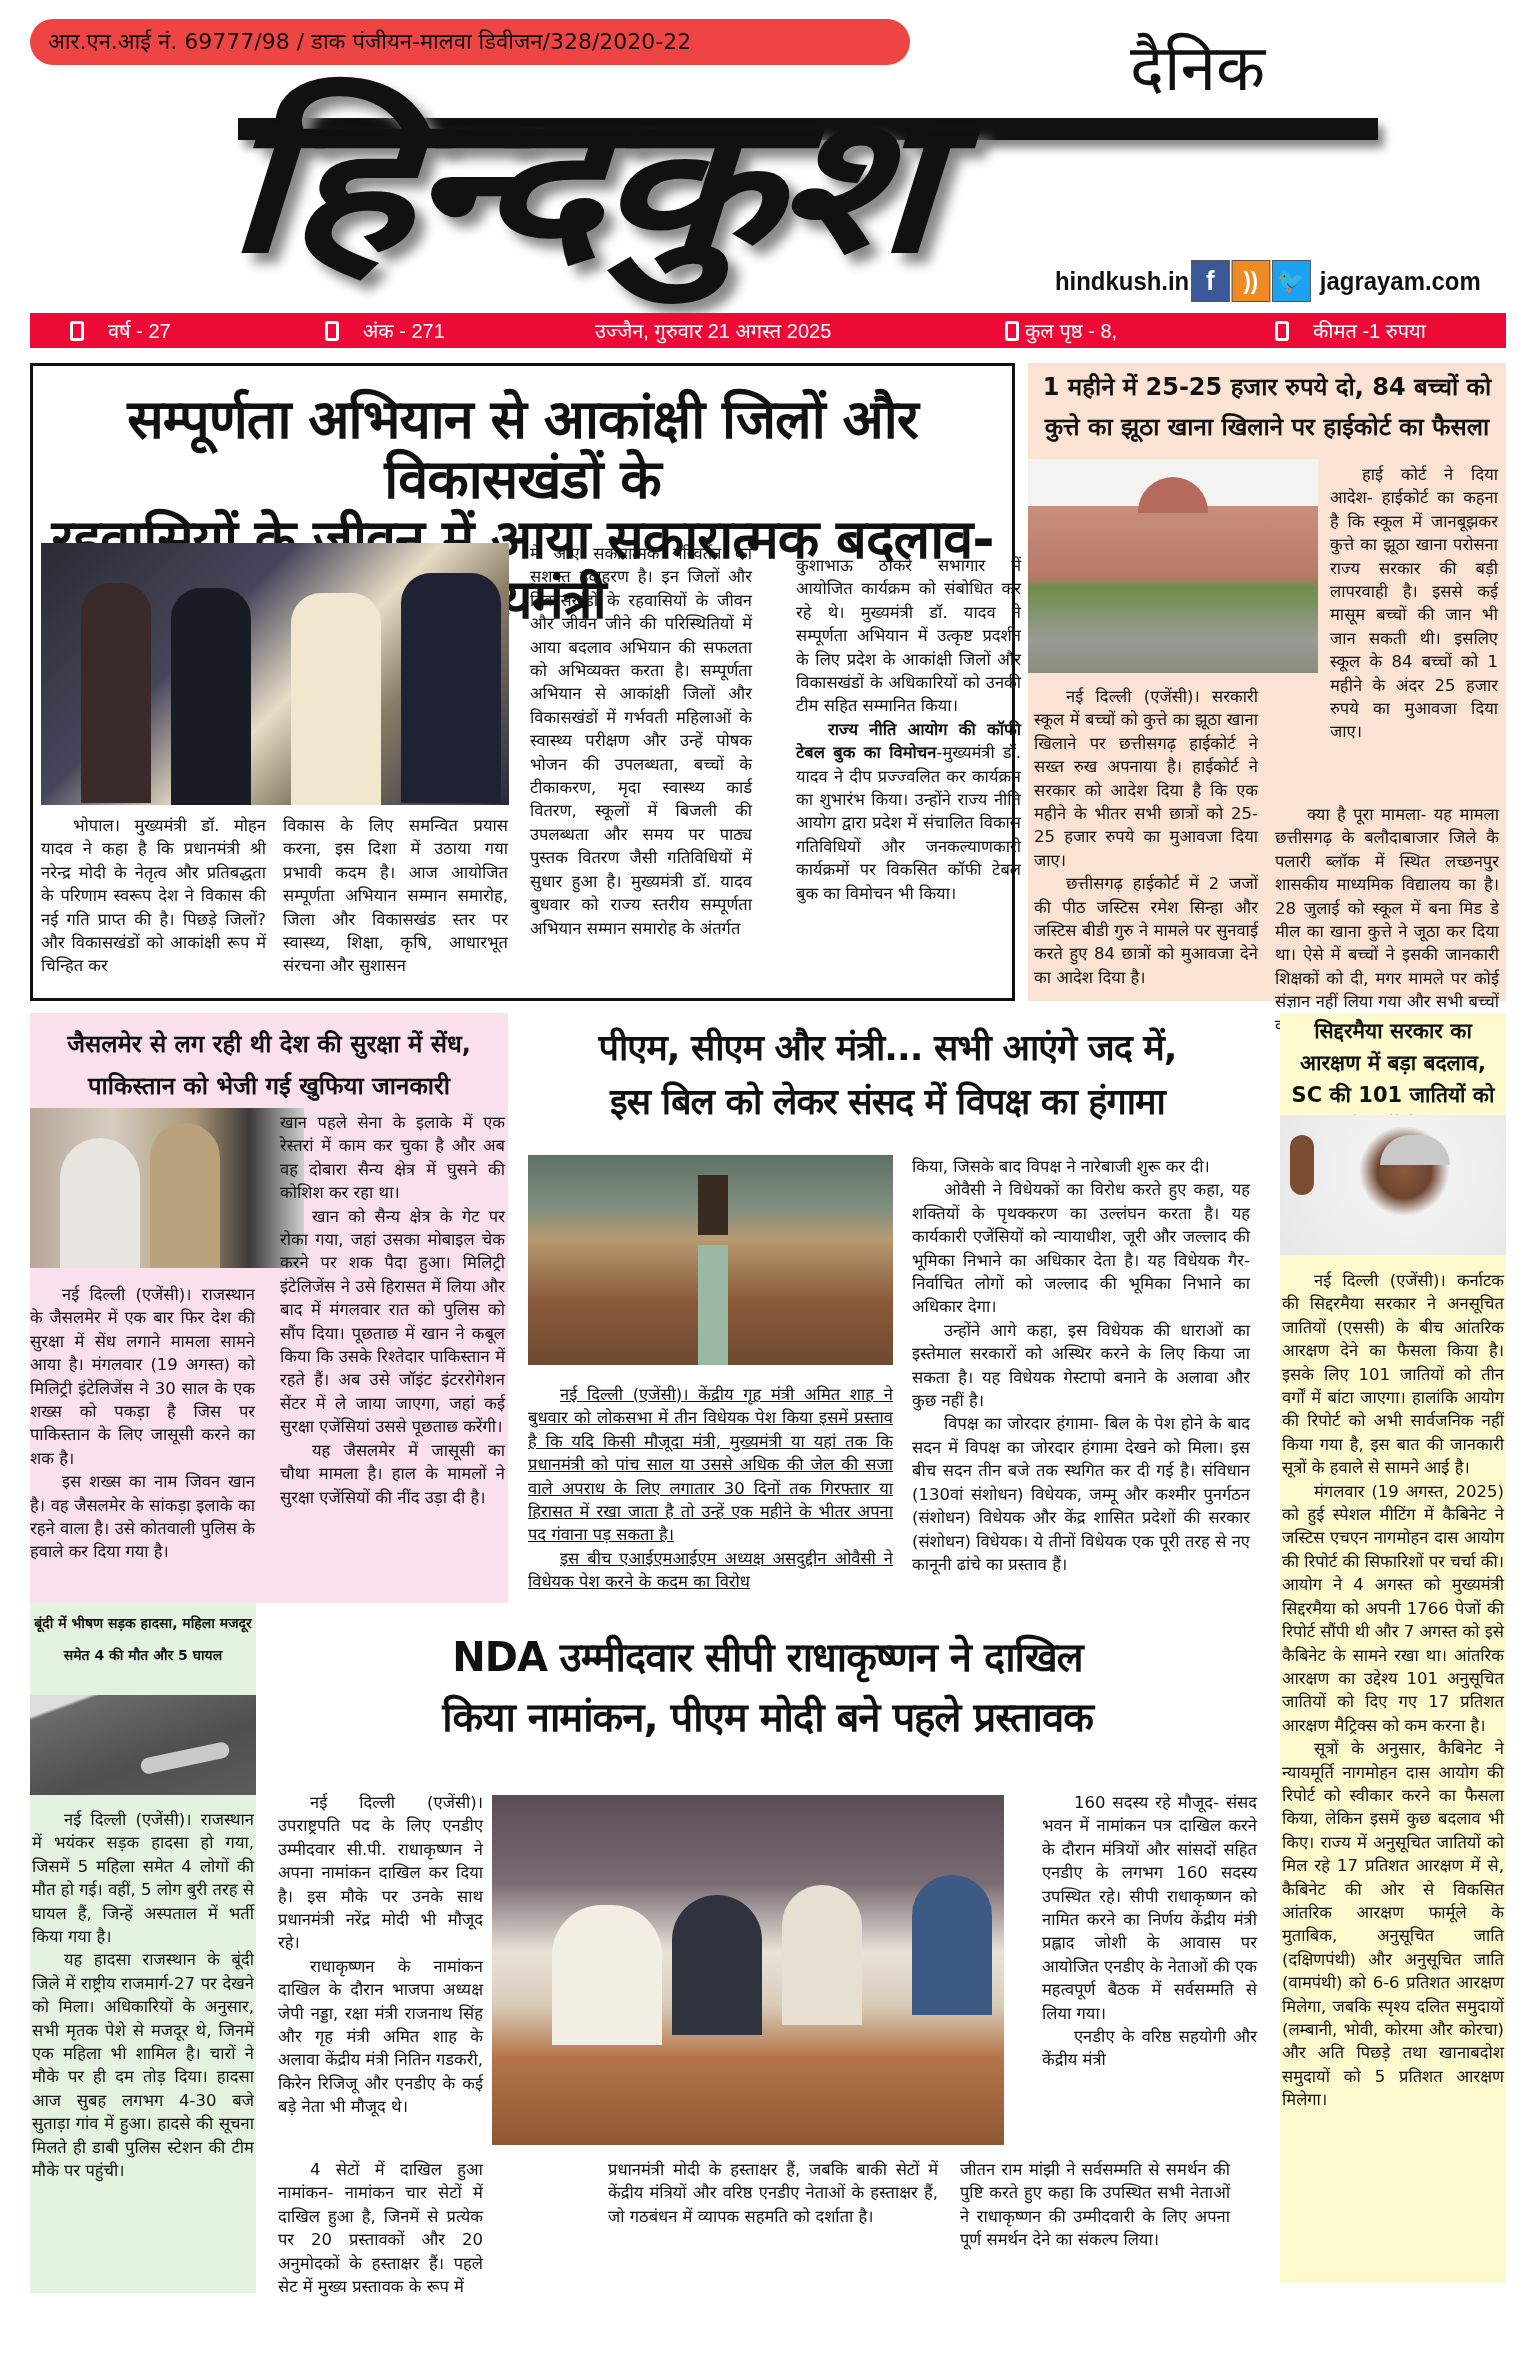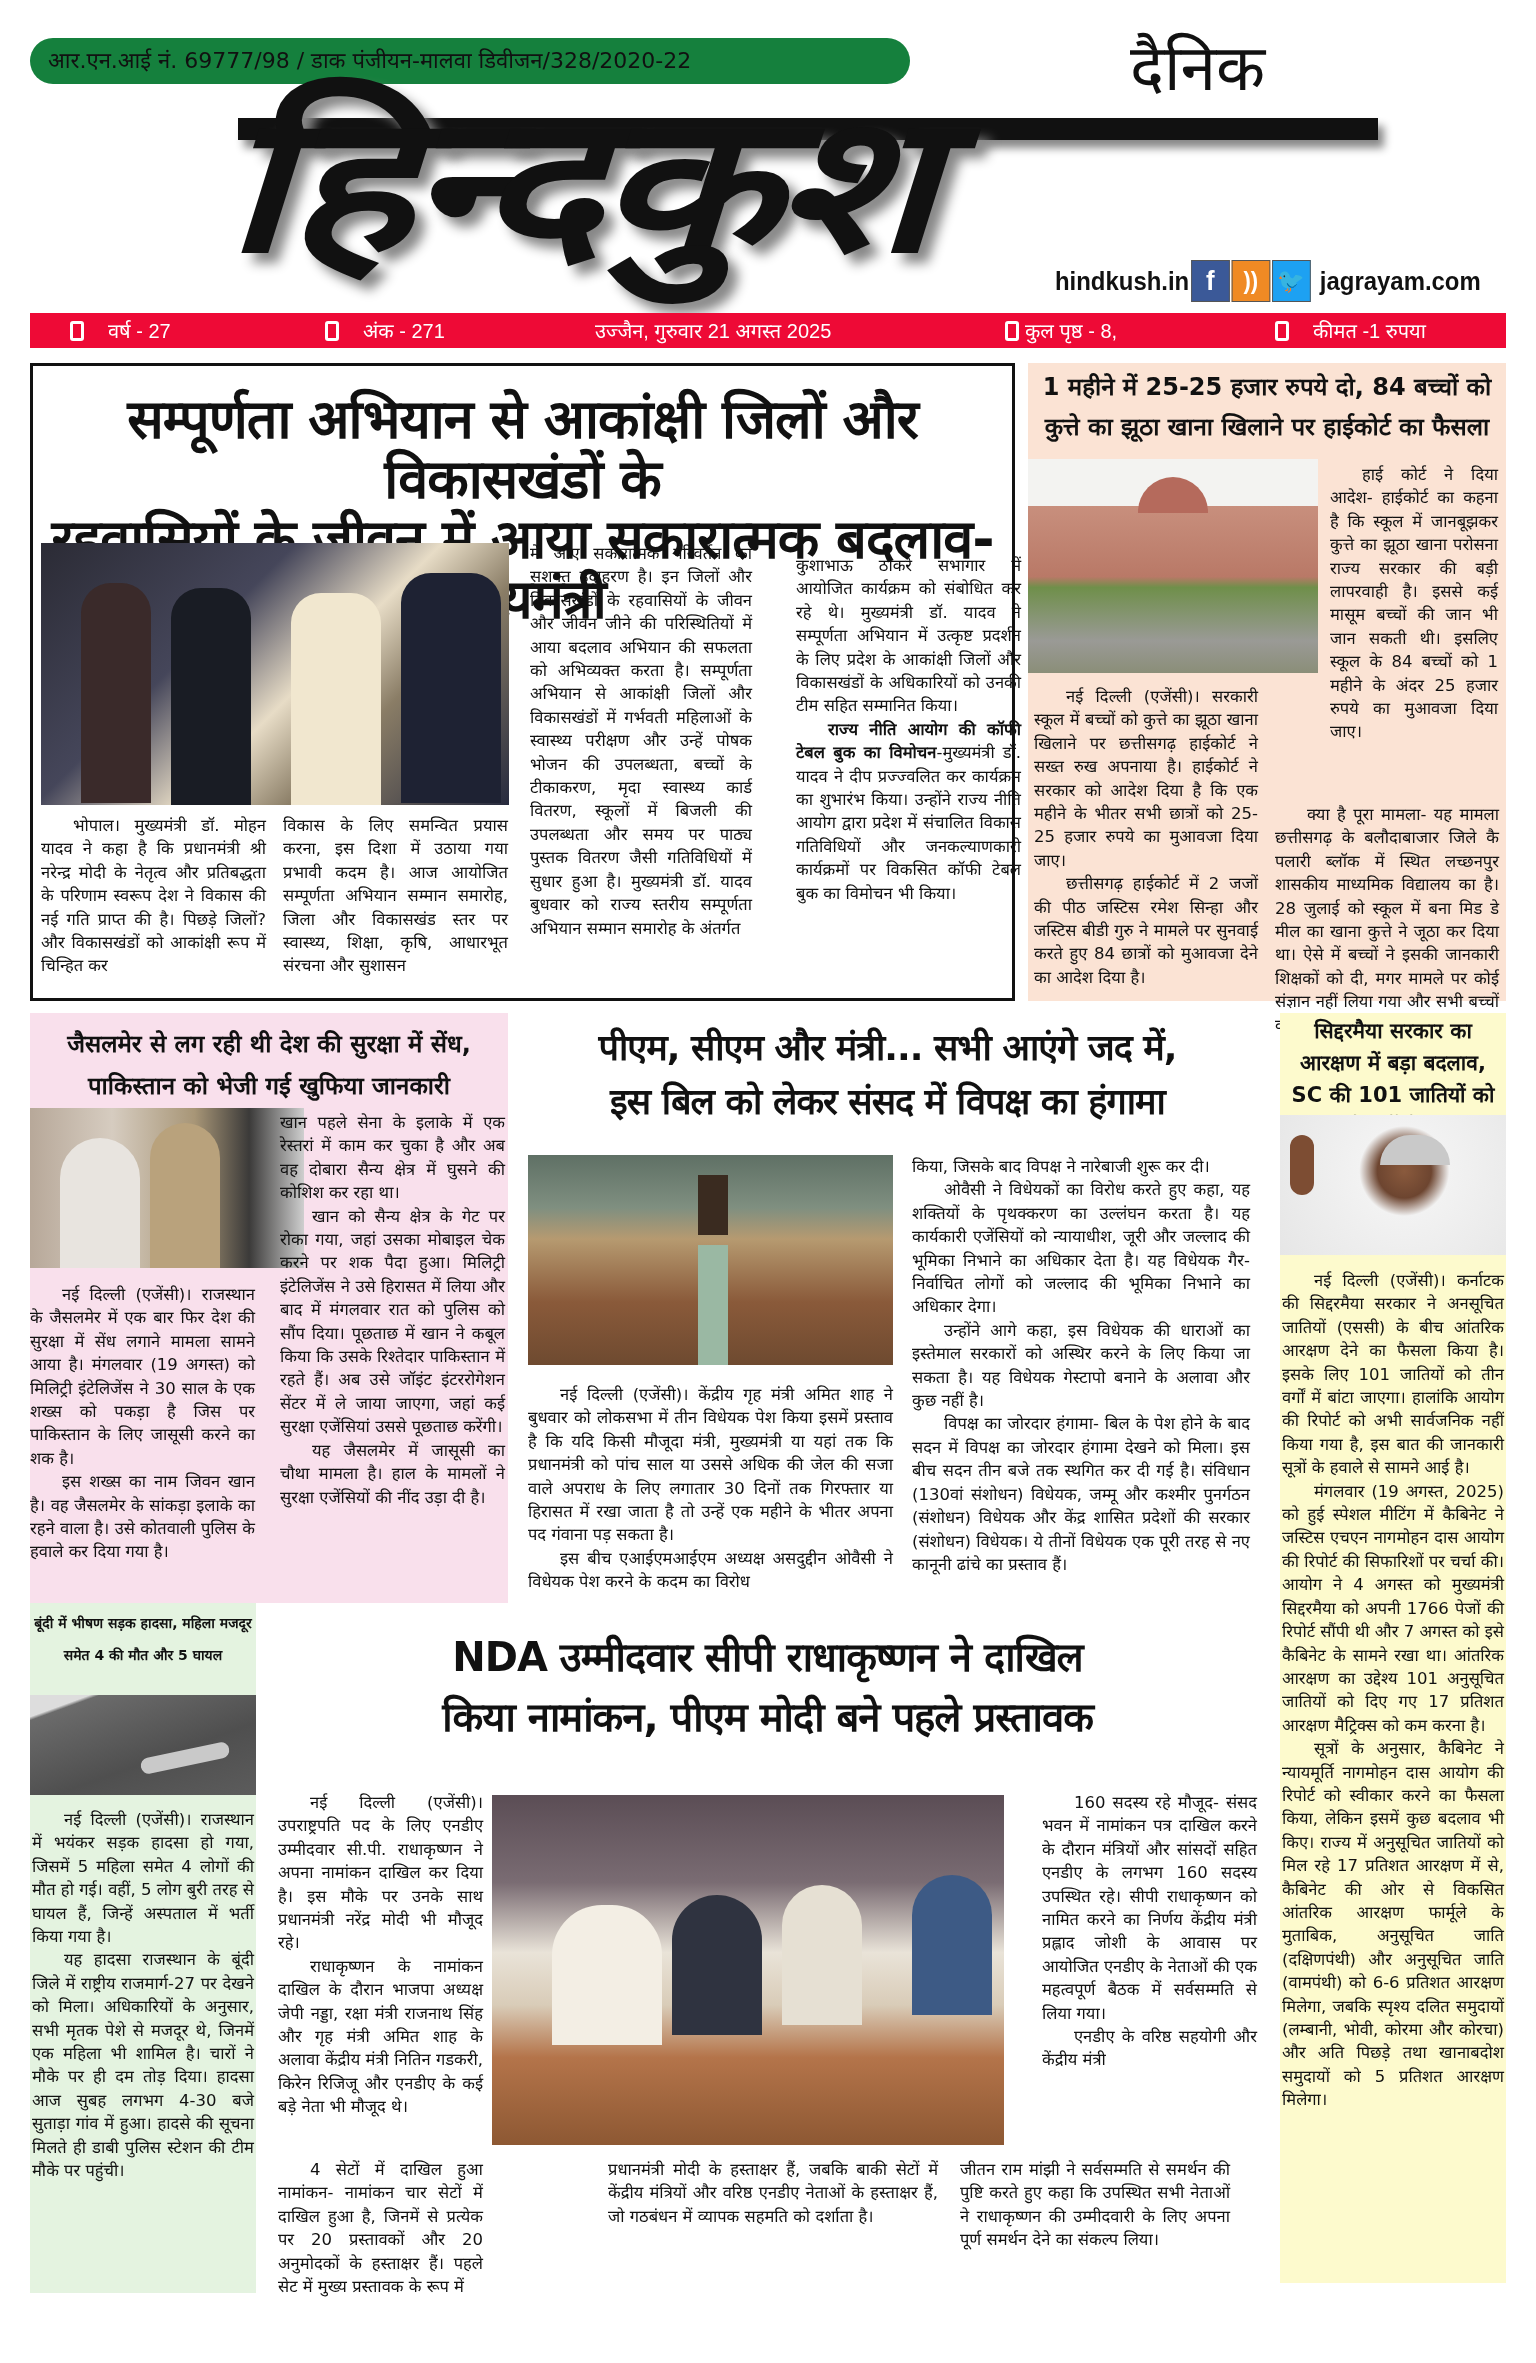--- a/index.html
+++ b/index.html
@@ -1,18 +1,18 @@
 <!DOCTYPE html>
 <html><head>
 <meta charset="utf-8">
 <style>
   * { box-sizing: border-box; margin: 0; padding: 0; }
   body { width: 1536px; height: 2363px; background: #fff; font-family: "DejaVu Sans", sans-serif; color: #111; position: relative; overflow: hidden; }
   .abs { position: absolute; }
-  .reg-pill { left: 30px; top: 38px; width: 880px; height: 46px; background: #15803d; border-radius: 23px; font-size: 22px; line-height: 46px; padding-left: 18px; white-space: nowrap; }
+  .reg-pill { left: 30px; top: 19px; width: 880px; height: 46px; background: #ef4444; border-radius: 23px; font-size: 22px; line-height: 46px; padding-left: 18px; white-space: nowrap; }
   .dainik { left: 1130px; top: 28px; font-family: "DejaVu Serif", serif; font-size: 64px; line-height: 80px; }
   .masthead { left: 225px; top: 80px; font-family: "DejaVu Sans", sans-serif; font-weight: bold; font-style: italic; font-size: 190px; line-height: 210px; letter-spacing: -4px; transform: scaleX(1.25); transform-origin: left top; text-shadow: 8px 10px 10px #888; }
   .mast-bar { left: 238px; top: 118px; width: 1140px; height: 22px; background: #111; box-shadow: 6px 8px 8px #888; }
   .weblinks { left: 1055px; top: 258px; height: 46px; display: flex; align-items: center; gap: 2px; font-family: "Liberation Sans", sans-serif; font-weight: bold; font-size: 26px; transform: scaleX(0.92); transform-origin: left center; }
   .social { width: 42px; height: 42px; display: inline-flex; align-items: center; justify-content: center; color: #fff; font-weight: bold; font-size: 28px; border: 1px solid #555; }
   .fb { background: #3b5998; } .rss { background: #f08a24; font-size: 24px; } .tw { background: #1da1f2; font-size: 24px; }
   .redbar { left: 30px; top: 313px; width: 1476px; height: 35px; background: #ee0a36; color: #fff; display: flex; align-items: center; font-size: 20px; font-family: "Liberation Sans", sans-serif; }
   .redbar .item { position: absolute; display: flex; align-items: center; gap: 24px; white-space: nowrap; margin-left: 20px; }
   .box-icon { width: 14px; height: 20px; border: 3px solid #fff; border-radius: 3px; display: inline-block; }
   .headline { font-weight: bold; text-align: center; line-height: 1.15; font-family: "DejaVu Sans", sans-serif; }
@@ -131,21 +131,21 @@
 
 <div class="abs" style="left:520px;top:1013px;width:735px;height:590px;">
   <div class="headline" style="position:absolute;left:0;top:8px;width:100%;font-size:36px;line-height:54px;letter-spacing:-1px;">
     <div>पीएम, सीएम और मंत्री... सभी आएंगे जद में,</div>
     <div>इस बिल को लेकर संसद में विपक्ष का हंगामा</div>
   </div>
   <div class="abs photo" style="left:8px;top:142px;width:365px;height:210px;background:linear-gradient(180deg,#5f7065 0%,#7f8f80 25%,#b69a70 40%,#8a5a3a 70%,#6e4a30 100%);">
     <div style="position:absolute;left:170px;top:20px;width:30px;height:60px;background:#3a2b20;"></div>
     <div style="position:absolute;left:170px;top:90px;width:30px;height:120px;background:#9ab8a3;"></div>
   </div>
-  <div class="abs body-text" style="left:8px;top:370px;width:365px;">
+  <div class="abs body-text" style="left:8px;top:370px;width:365px;text-decoration:underline;">
       <p>नई दिल्ली (एजेंसी)। केंद्रीय गृह मंत्री अमित शाह ने बुधवार को लोकसभा में तीन विधेयक पेश किया इसमें प्रस्ताव है कि यदि किसी मौजूदा मंत्री, मुख्यमंत्री या यहां तक कि प्रधानमंत्री को पांच साल या उससे अधिक की जेल की सजा वाले अपराध के लिए लगातार 30 दिनों तक गिरफ्तार या हिरासत में रखा जाता है तो उन्हें एक महीने के भीतर अपना पद गंवाना पड़ सकता है।</p>
       <p>इस बीच एआईएमआईएम अध्यक्ष असदुद्दीन ओवैसी ने विधेयक पेश करने के कदम का विरोध</p>
     </div>
   <div class="abs body-text" style="left:392px;top:142px;width:338px;">
       <p style="text-indent:0">किया, जिसके बाद विपक्ष ने नारेबाजी शुरू कर दी।</p>
       <p>ओवैसी ने विधेयकों का विरोध करते हुए कहा, यह शक्तियों के पृथक्करण का उल्लंघन करता है। यह कार्यकारी एजेंसियों को न्यायाधीश, जूरी और जल्लाद की भूमिका निभाने का अधिकार देता है। यह विधेयक गैर-निर्वाचित लोगों को जल्लाद की भूमिका निभाने का अधिकार देगा।</p>
       <p>उन्होंने आगे कहा, इस विधेयक की धाराओं का इस्तेमाल सरकारों को अस्थिर करने के लिए किया जा सकता है। यह विधेयक गेस्टापो बनाने के अलावा और कुछ नहीं है।</p>
       <p>विपक्ष का जोरदार हंगामा- बिल के पेश होने के बाद सदन में विपक्ष का जोरदार हंगामा देखने को मिला। इस बीच सदन तीन बजे तक स्थगित कर दी गई है। संविधान (130वां संशोधन) विधेयक, जम्मू और कश्मीर पुनर्गठन (संशोधन) विधेयक और केंद्र शासित प्रदेशों की सरकार (संशोधन) विधेयक। ये तीनों विधेयक एक पूरी तरह से नए कानूनी ढांचे का प्रस्ताव हैं।</p>
     </div>
 </div>

